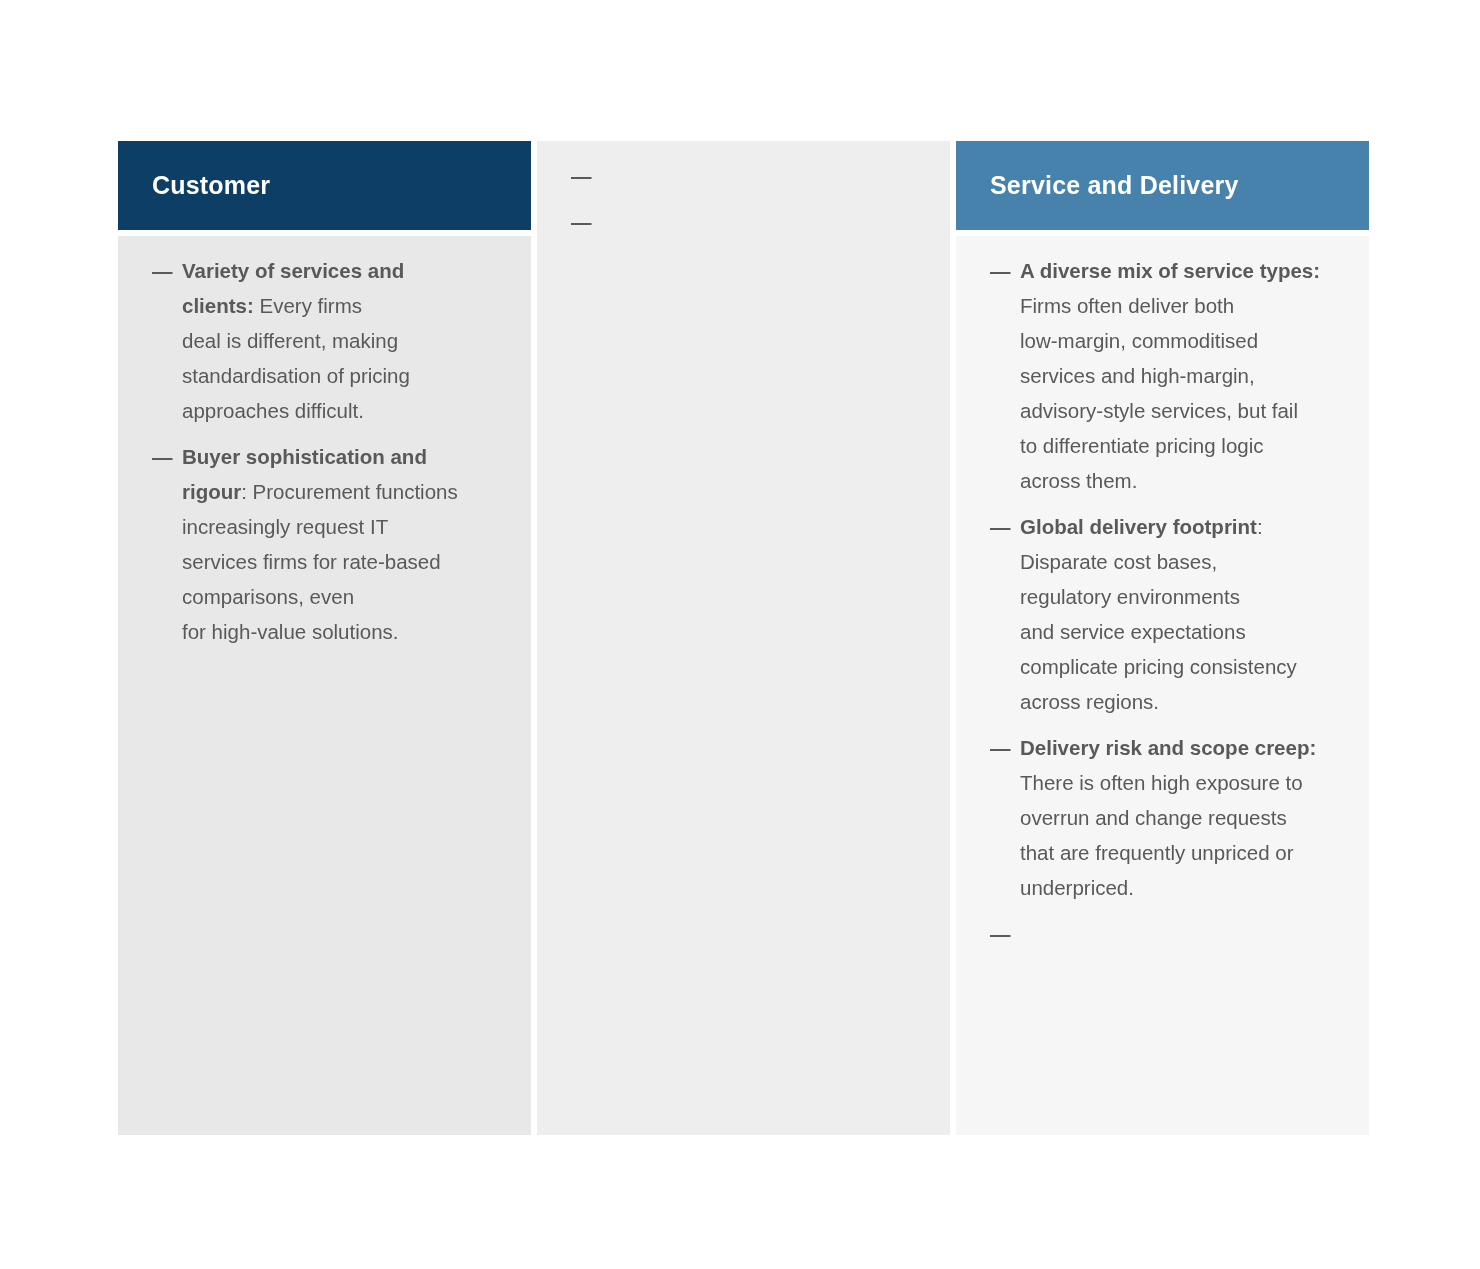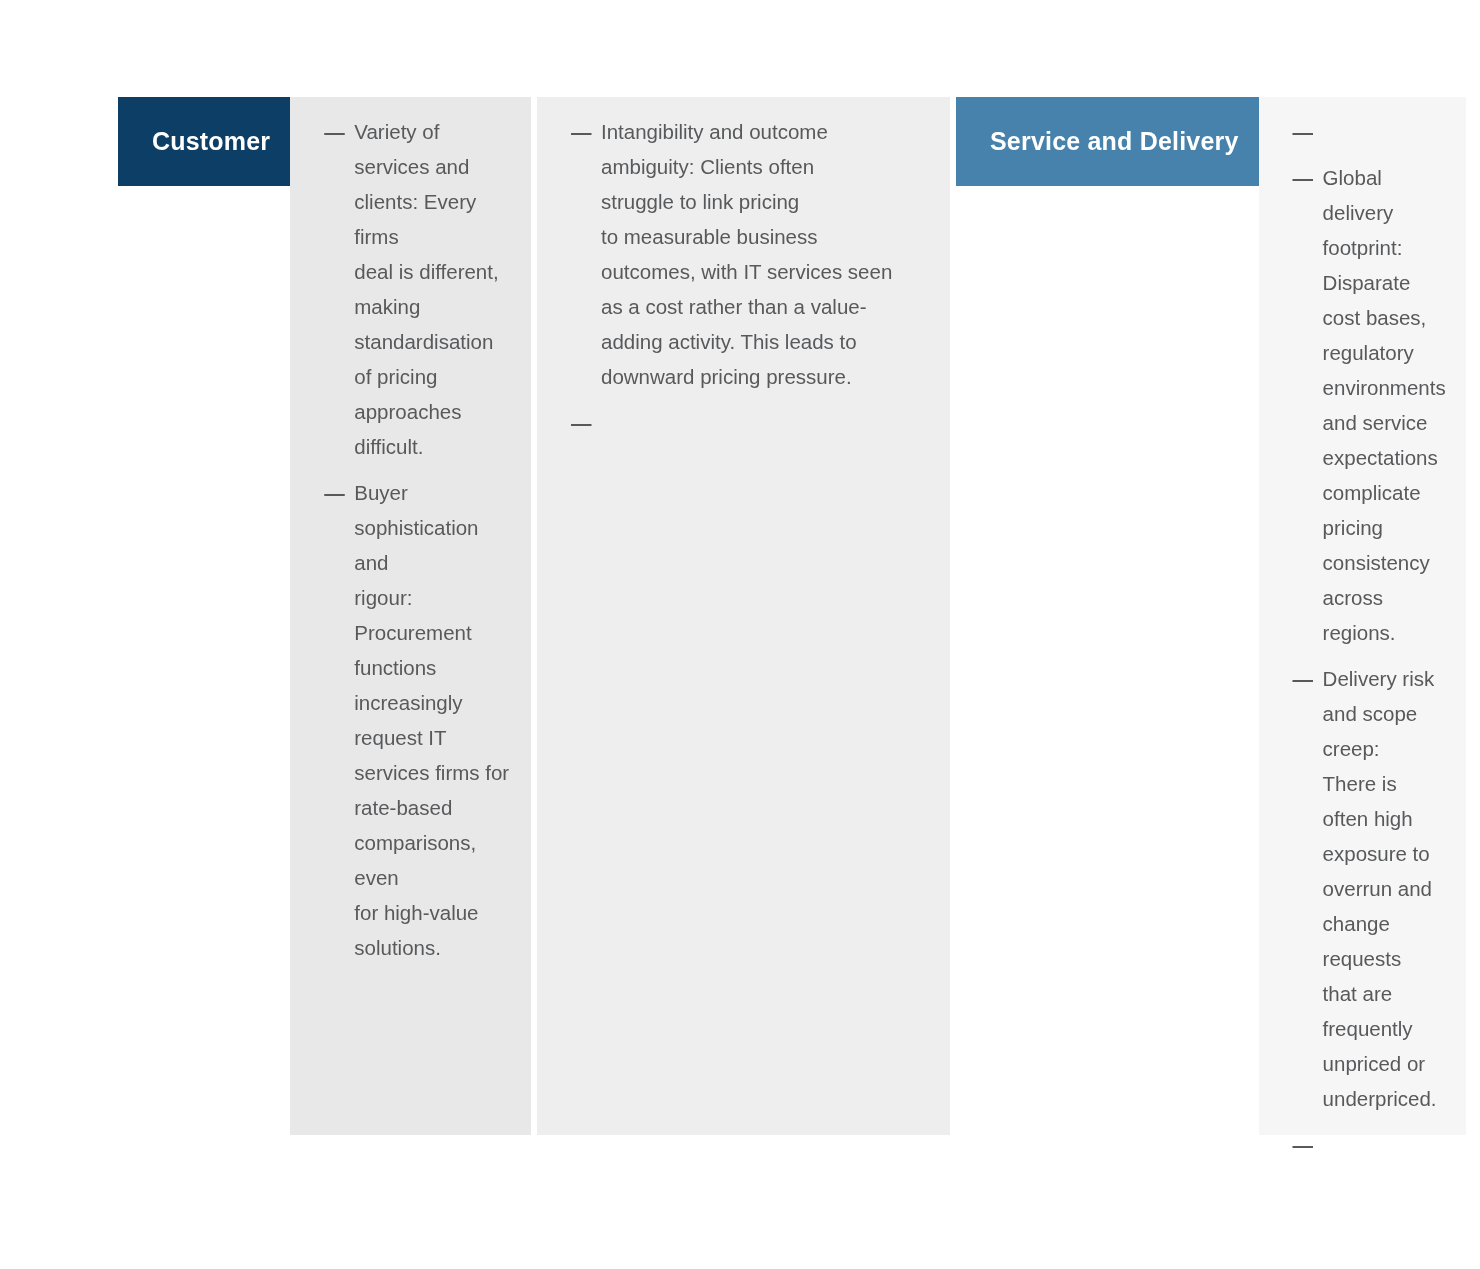--- a/index.html
+++ b/index.html
@@ -18,22 +18,24 @@
     left: 118px;
     top: 97px;
     width: 1251px;
     height: 1038px;
     display: flex;
     gap: 6px;
   }
   .column {
     flex: 1 1 0;
     display: flex;
-    flex-direction: row;
+    flex-direction: column;
+    gap: 6px;
     min-width: 0;
+    margin-top: 44px;
   }
   .col-header {
     height: 89px;
     flex-shrink: 0;
     display: flex;
     align-items: center;
     padding: 0 20px 0 34px;
     background: var(--header-bg, #0c3e66);
     color: #ffffff;
     font-size: 25px;
@@ -58,21 +60,21 @@
     width: 30px;
     flex-shrink: 0;
     font-weight: 700;
   }
   .item-text {
     margin: 0;
     white-space: pre-line;
     min-width: 0;
   }
   .item-text strong {
-    font-weight: 400;
+    font-weight: 700;
   }
 </style>
 </head>
 <body style="--text-color: #58595b; background: rgb(255, 255, 255);">
 
 <div class="table-wrap">
 
   <div class="column" style="--header-bg: #0c3e66; --body-bg: #e8e8e8;">
     <div class="col-header">
       <span>Customer</span>
@@ -95,42 +97,41 @@
 comparisons, even
 for high-value solutions.</span></p>
       </div>
     </div>
   </div>
 
   <div class="column" style="--header-bg: #0073b8; --body-bg: #eeeeee;">
     <div class="col-body">
       <div class="item">
         <span class="dash">—</span>
-        <p class="item-text"><strong>Intangibility and outcome
-ambiguity</strong><span>: Clients often
-struggle to link pricing
-to measurable business
-outcomes, with IT services seen
-as a cost rather than a value-
-adding activity. This leads to
-downward pricing pressure.</span></p>
       </div>
       <div class="item">
         <span class="dash">—</span>
       </div>
     </div>
   </div>
 
   <div class="column" style="--header-bg: #4682ab; --body-bg: #f6f6f6;">
     <div class="col-header">
       <span>Service and Delivery</span>
     </div>
     <div class="col-body">
       <div class="item">
         <span class="dash">—</span>
+        <p class="item-text"><strong>A diverse mix of service types:</strong><span>
+Firms often deliver both
+low-margin, commoditised
+services and high-margin,
+advisory-style services, but fail
+to differentiate pricing logic
+across them.</span></p>
       </div>
       <div class="item">
         <span class="dash">—</span>
         <p class="item-text"><strong>Global delivery footprint</strong><span>:
 Disparate cost bases,
 regulatory environments
 and service expectations
 complicate pricing consistency
 across regions.</span></p>
       </div>

